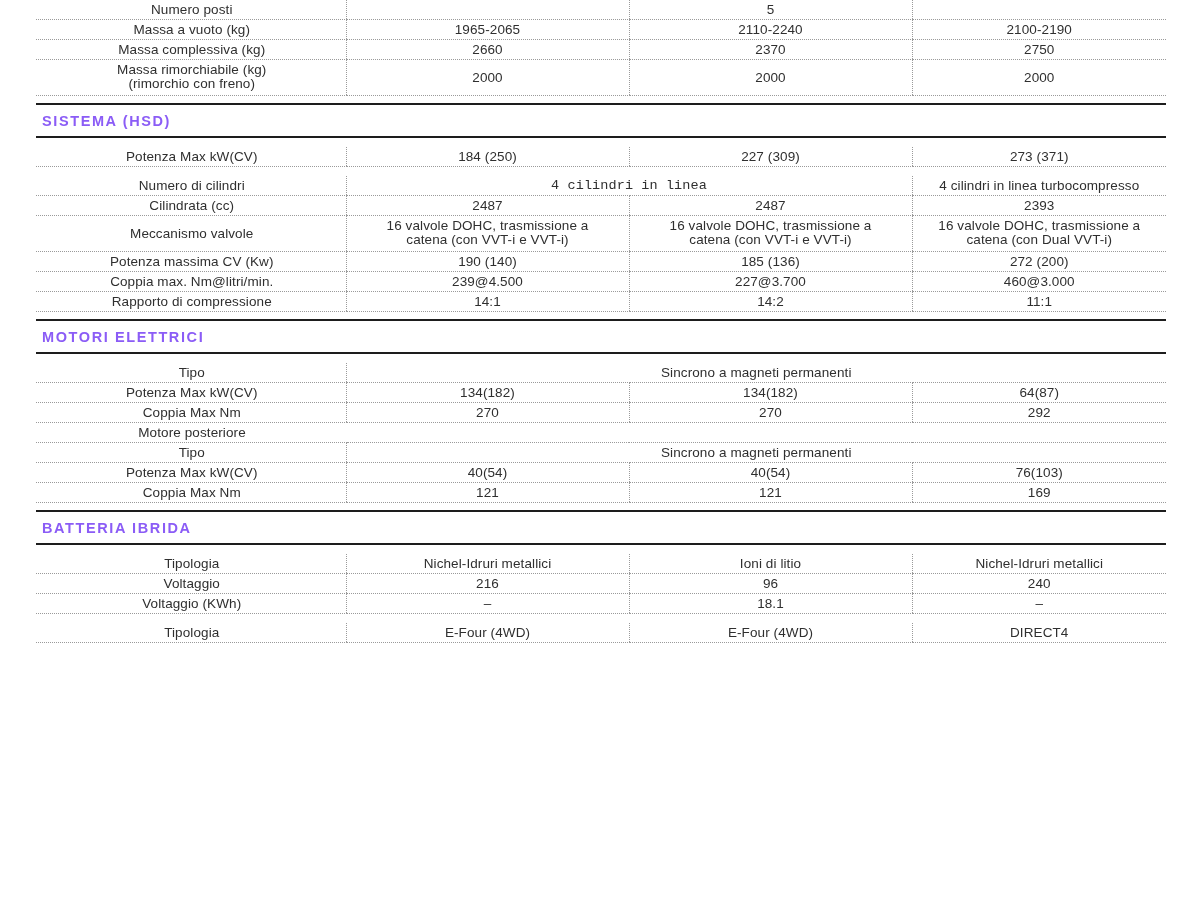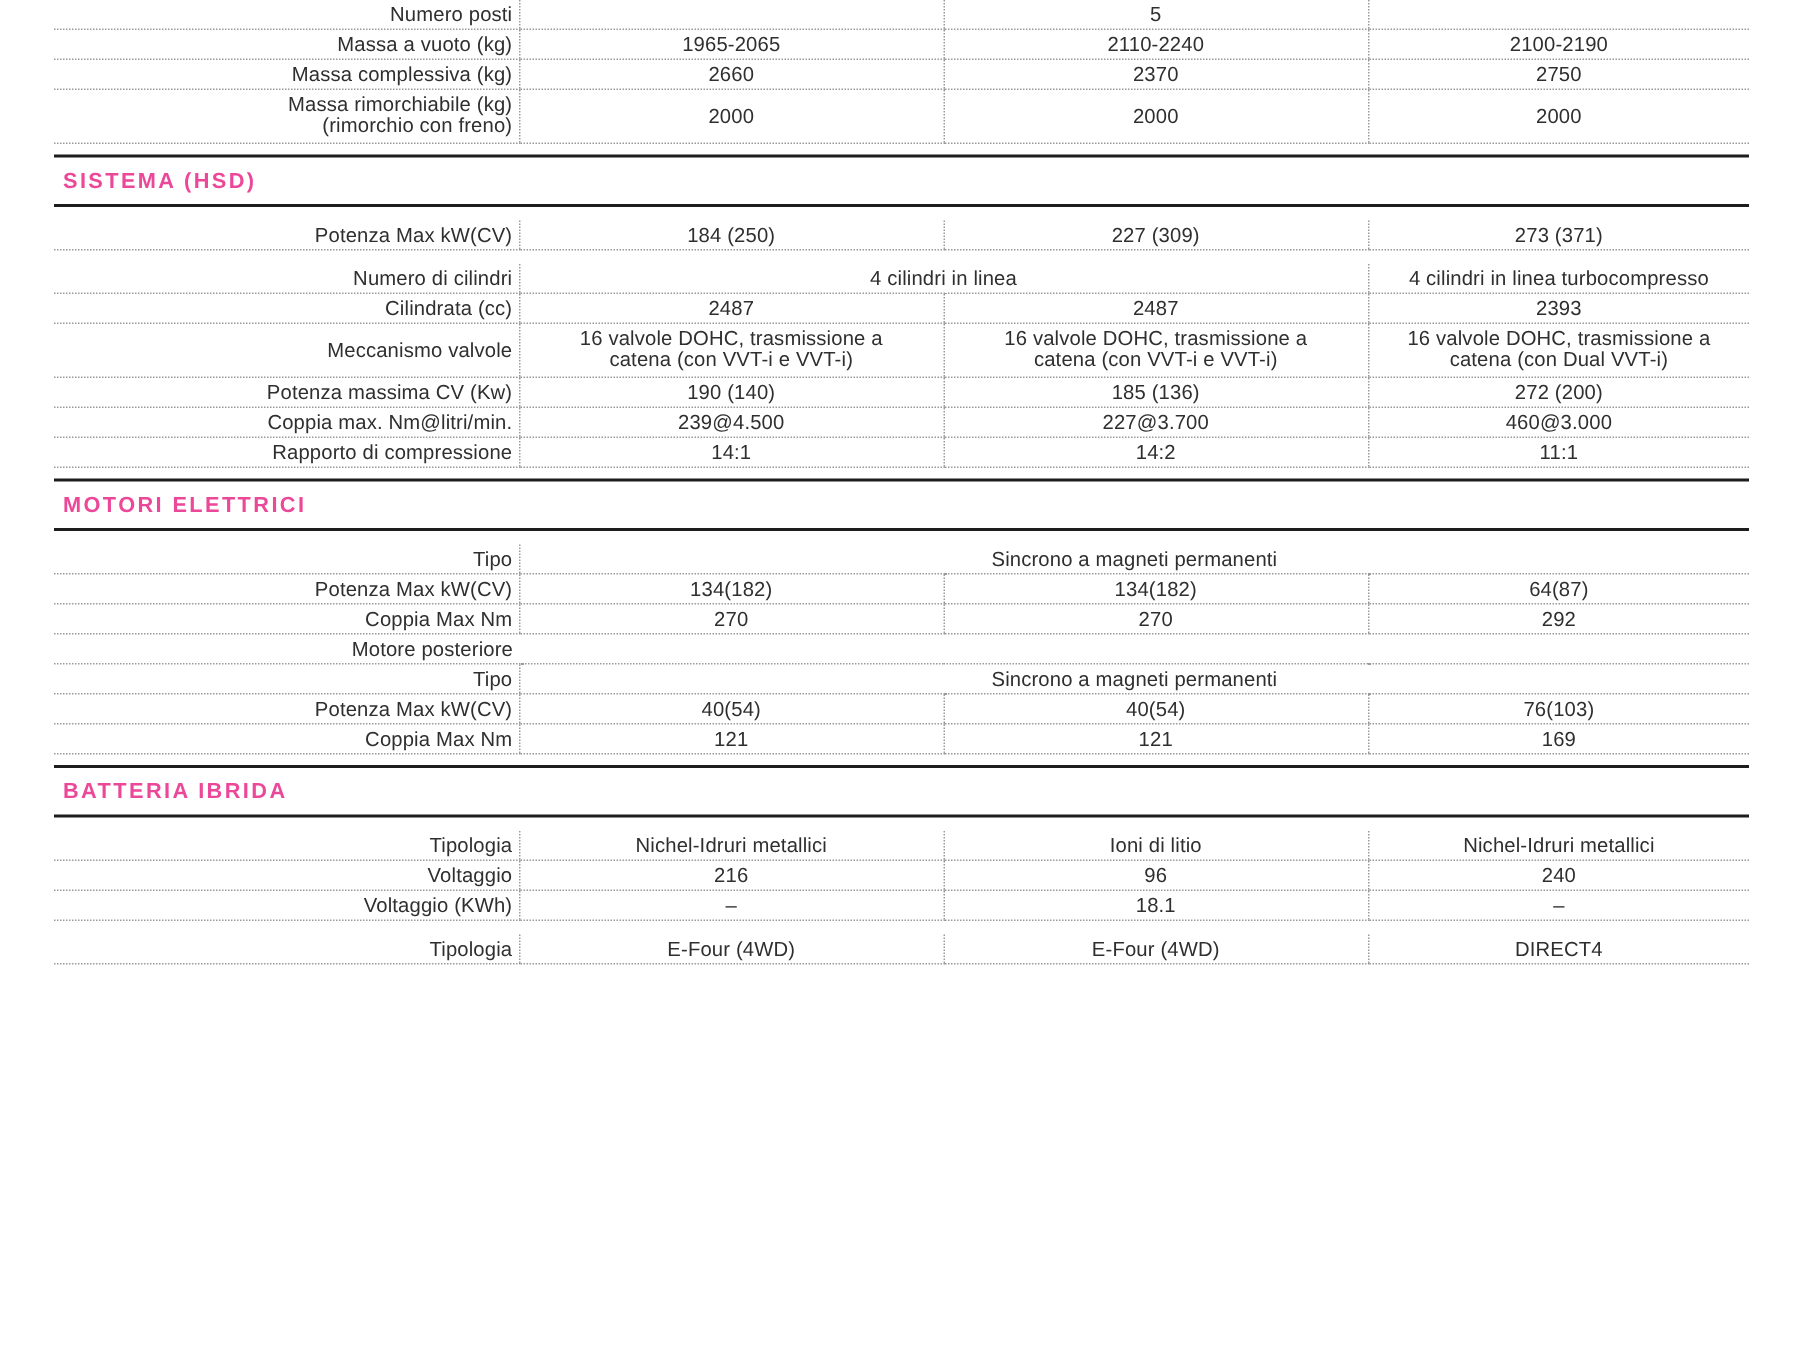--- a/index.html
+++ b/index.html
@@ -34,21 +34,21 @@
   tr.datarow > td {
     border-bottom: 1px dotted #9a9a9a;
     font-size: 13.5px;
     line-height: 15px;
     padding: 2px 4px 2px 4px;
     vertical-align: middle;
     color: #2f2f2f;
     letter-spacing: .1px;
   }
   tr.datarow > td.label {
-    text-align: right;
+    text-align: center;
     padding-left: 6px;
   }
   tr.datarow > td.val {
     text-align: center;
     border-left: 1px dotted #9a9a9a;
   }
   tr.datarow > td.val.noline {
     border-left: none;
   }
   tr.datarow.tall > td {
@@ -74,39 +74,40 @@
     border-top: 2px solid #1d1d1d;
     border-bottom: 2px solid #1d1d1d;
     padding: 7px 6px 6px 6px;
     margin-top: 7px;
     margin-bottom: 0px;
   }
   .section .title {
     font-size: 14.5px;
     font-weight: bold;
     letter-spacing: 1.6px;
-    color: #ec4899;
+    color: #8b5cf6;
   }
   .spacer-row > td {
     height: 9px;
     border: none;
     padding: 0;
   }
   .subhead td {
     font-size: 13.5px;
     padding-top: 4px;
   }
   .topcut > td {
     border-top: none;
   }
   .fullspan {
     text-align: center;
   }
   .midspan {
     text-align: center;
+    font-family: Liberation Mono, monospace;
   }
 </style>
 </head>
 <body>
 
 <div class="sheet">
   <table class="spec">
     <colgroup>
       <col class="c0">
         <col class="c1">

